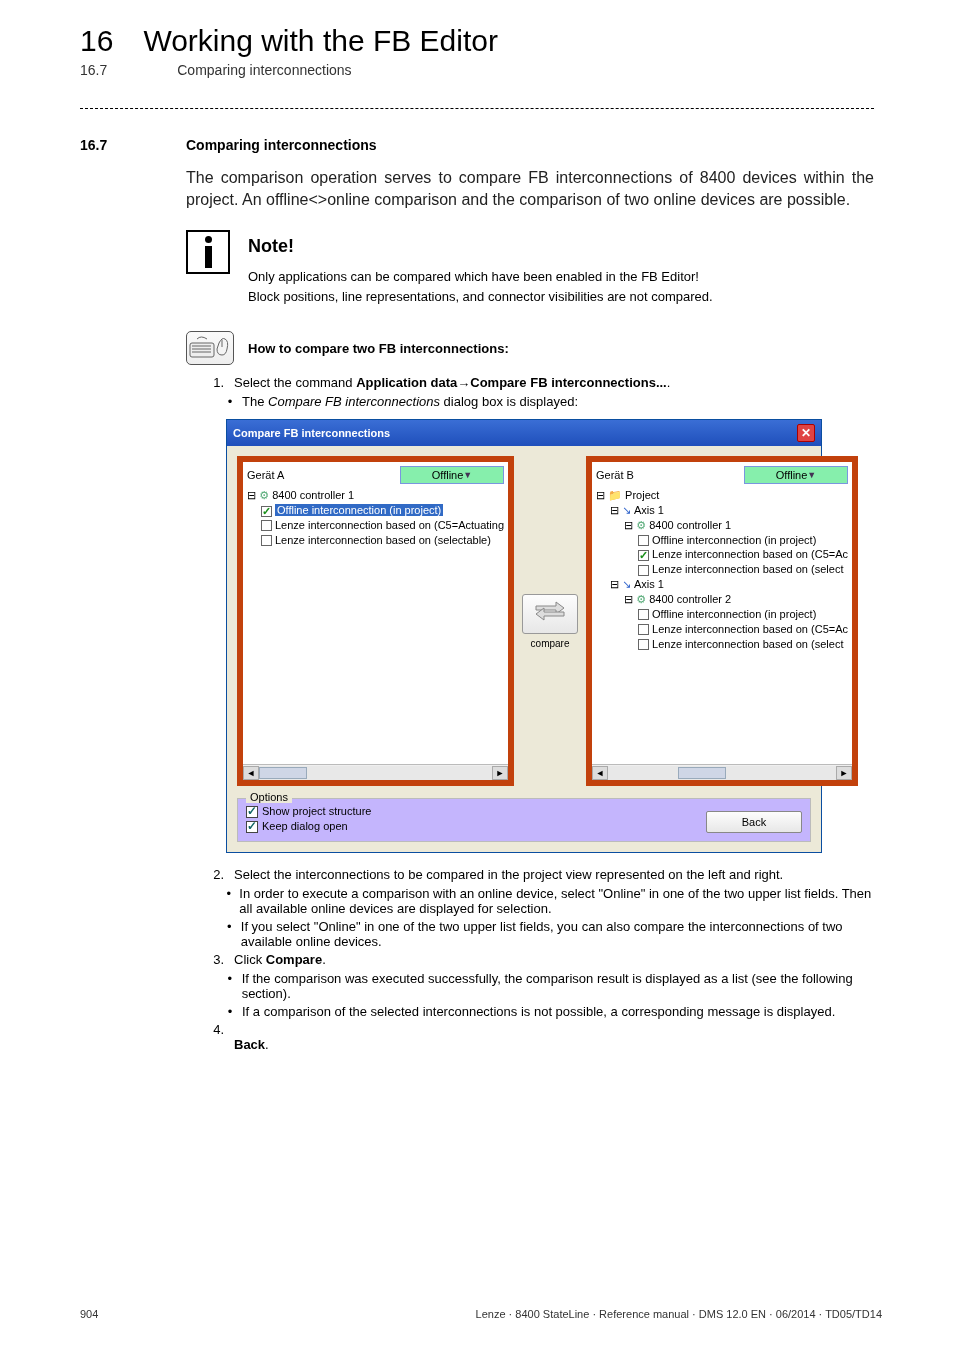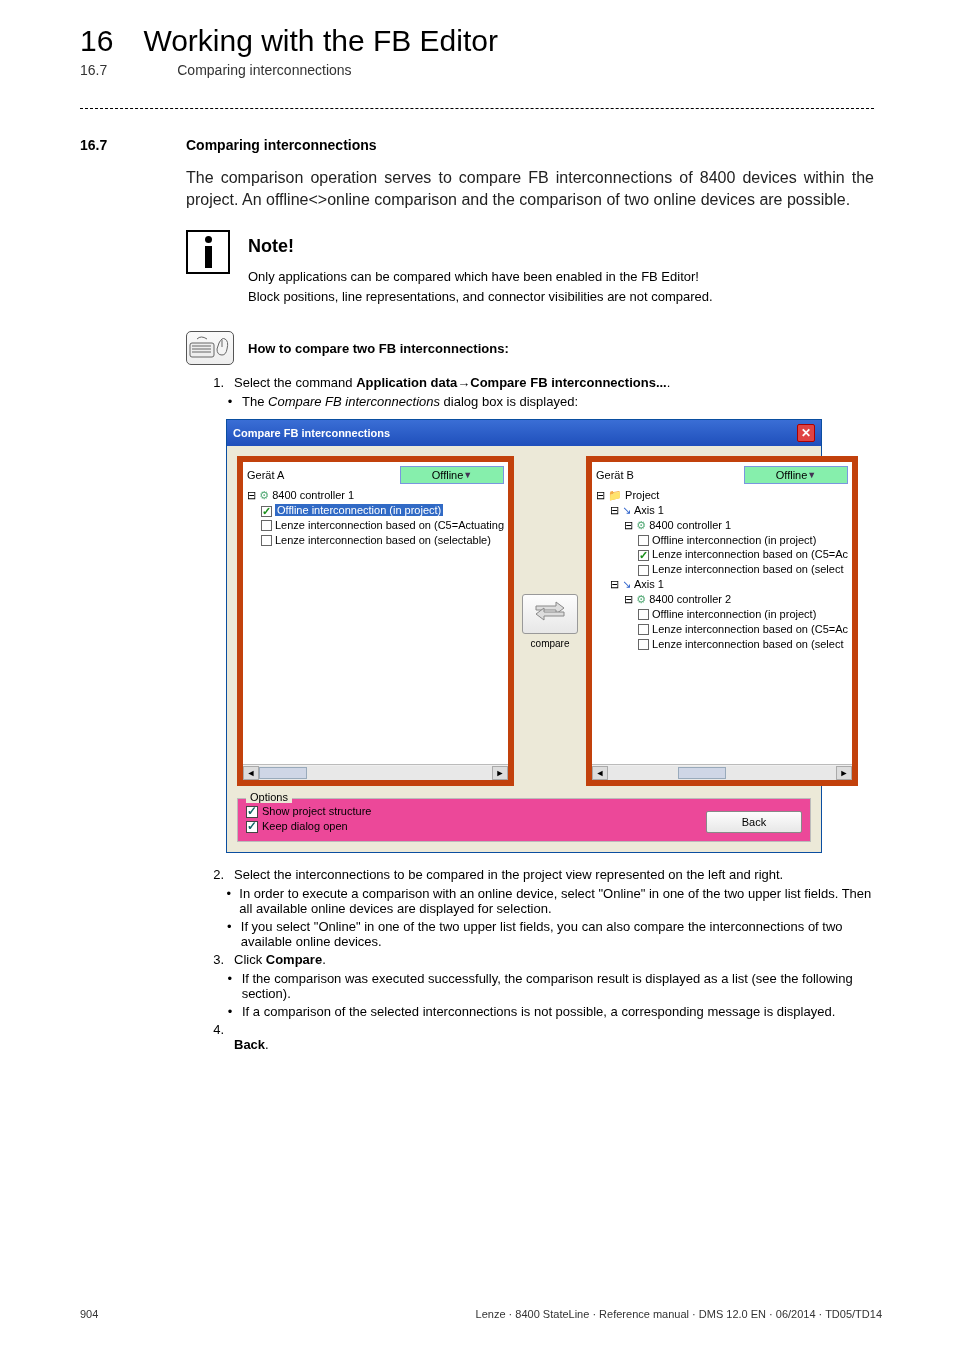--- a/index.html
+++ b/index.html
@@ -108,21 +108,21 @@
   .hscroll .thumb { position:absolute; left:0; width:48px; height:12px; top:1px; background:#cfd6e6; border:1px solid #9ab; }
   .mid-col { width:64px; display:flex; flex-direction:column; align-items:center; justify-content:center; gap:4px;}
   .compare-btn {
     width:56px;height:40px;border:1px solid #999;background:linear-gradient(#fdfdfd,#e7e7e7);
     border-radius:3px; display:flex;align-items:flex-end;justify-content:center;position:relative;
   }
   .compare-btn svg { position:absolute; top:5px; }
   .compare-label { font-size:10px; margin-top:0;}
   .options-box {
     border:1px solid #bbb; margin: 2px 10px 10px 10px; padding: 6px 8px 8px 8px;
-    display:flex; gap: 28px; align-items:flex-start; background:#ec4899;
+    display:flex; gap: 28px; align-items:flex-start; background:#c4b5fd;
     position:relative;
   }
   .options-title { position:absolute; top:-8px; left:8px; background:#ece9d8; padding:0 4px; font-size:11px;}
   .opt-col { display:flex; flex-direction:column; gap:2px; font-size:11px; }
   .chkbox { display:inline-block; width:12px;height:12px;border:1px solid #444; margin-right:4px; vertical-align:middle; background:#fff; position:relative;}
   .chkbox.on::after { content:"✓"; position:absolute; top:-3px; left:0; font-size:12px; color:#166; font-weight:700;}
   .back-btn {
     margin-left:auto; width:96px; height:22px; border:1px solid #888;
     background:linear-gradient(#fdfdfd,#e7e7e7); border-radius:2px;
     display:flex;align-items:center;justify-content:center; font-size:11px;

